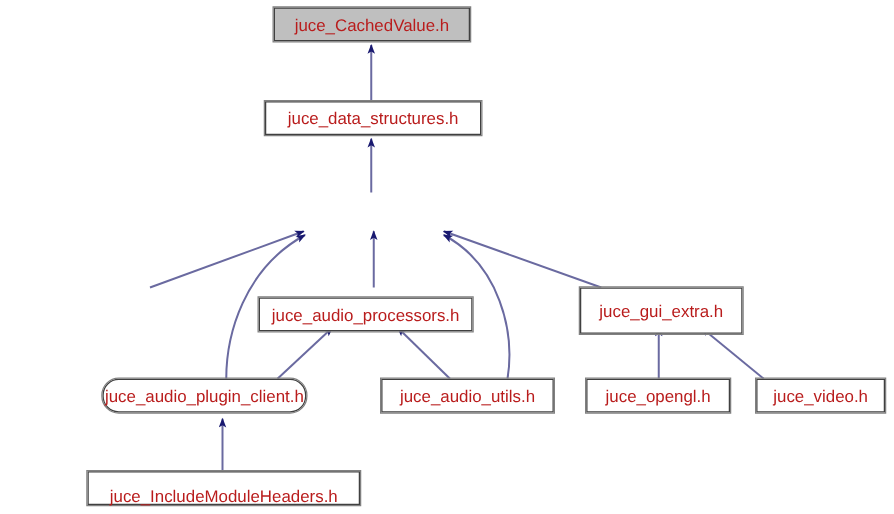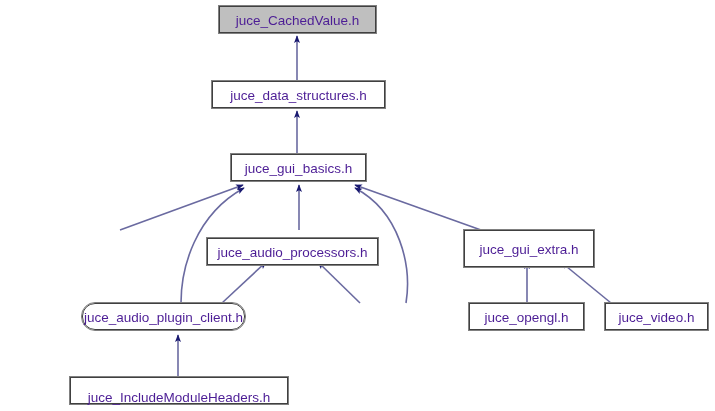--- a/index.html
+++ b/index.html
@@ -30,21 +30,21 @@
     box-sizing: border-box;
     background: #ffffff;
     border: 1px solid #404040;
     outline: 1px solid #808080;
     outline-offset: 0px;
     display: flex;
     align-items: center;
     justify-content: center;
     font-size: 13.5px;
     line-height: 1;
-    color: #4c1d95;
+    color: #b91c1c;
     white-space: nowrap;
     letter-spacing: 0px;
     z-index: 5;
   }
   .node.highlight {
     background: #bfbfbf;
   }
   .node-label {
     display: block;
     padding: 0 3px;
@@ -92,37 +92,37 @@
   </svg>
 
   <div class="node highlight" style="left:219px; top:6px; width:157px; height:27px;">
     <span class="node-label">juce_CachedValue.h</span>
   </div>
 
   <div class="node" style="left:212px; top:81px; width:173px; height:27px;">
     <span class="node-label">juce_data_structures.h</span>
   </div>
 
-  <div class="node" style="left:231px; top:154px; width:135px; height:27px;">
-    <span class="node-label">juce_gui_basics.h</span>
-  </div>
 
 
   <div class="node" style="left:207px; top:238px; width:171px; height:27px;">
     <span class="node-label">juce_audio_processors.h</span>
   </div>
 
   <div class="node" style="left:464px; top:230px; width:130px; height:37px;">
     <span class="node-label">juce_gui_extra.h</span>
   </div>
 
   <div class="node" style="left:82px; top:303px; width:163px; height:27px;border-radius:13px;">
     <span class="node-label">juce_audio_plugin_client.h</span>
   </div>
 
+  <div class="node" style="left:305px; top:303px; width:138px; height:27px;">
+    <span class="node-label">juce_audio_utils.h</span>
+  </div>
 
   <div class="node" style="left:469px; top:303px; width:115px; height:27px;">
     <span class="node-label">juce_opengl.h</span>
   </div>
 
   <div class="node" style="left:605px; top:303px; width:103px; height:27px;">
     <span class="node-label">juce_video.h</span>
   </div>
 
   <div class="node" style="left:70px; top:377px; width:218px; height:27px;align-items:flex-end;">

